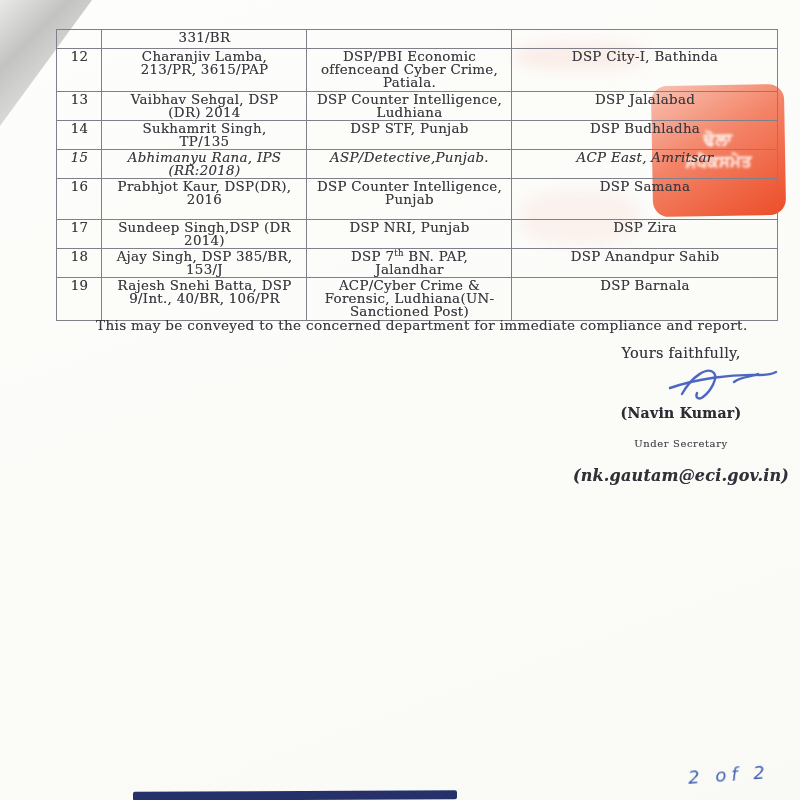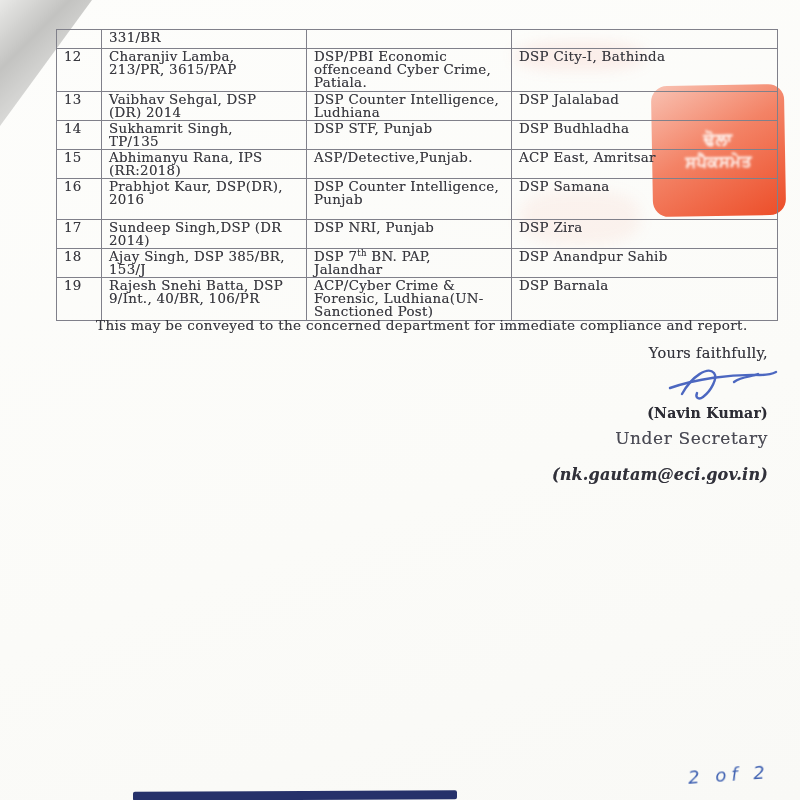--- a/index.html
+++ b/index.html
@@ -37,62 +37,62 @@
     font-family: "DejaVu Sans", sans-serif; font-weight: bold;
     color: rgba(255,246,241,0.95); filter: blur(1.1px);
     text-align: center; line-height: 1.1; text-shadow: 0 0 2px rgba(255,230,220,0.6);
   }
   .stamp-line1 { font-size: 17px; letter-spacing: 1px; }
   .stamp-line2 { font-size: 16px; letter-spacing: 0.5px; }
 
   
   table.postings {
     position: absolute; left: 56px; top: 29px; width: 721px;
-    border-collapse: collapse; table-layout: fixed; z-index: 2;
+    border-collapse: collapse; table-layout: fixed; z-index: 2; text-align: center;
   }
   table.postings td {
     border: 1px solid #80808a;
     vertical-align: top;
     padding: 1px 6px 1px 7px;
     font-size: 13.4px; line-height: 13px; letter-spacing: 0.3px;
     color: #39393f;
     text-shadow: 0 0 0.6px rgba(60,60,72,0.55);
     overflow: hidden;
   }
   table.postings col.c-sn   { width: 45px; }
   table.postings col.c-name { width: 205px; }
   table.postings col.c-cur  { width: 205px; }
   table.postings col.c-new  { width: 266px; }
   table.postings tr:nth-child(1) { height: 19px; }
   table.postings tr:nth-child(2) { height: 43px; padding-left: 32px; }
   table.postings tr:nth-child(3) { height: 27px; }
   table.postings tr:nth-child(4) { height: 27px; padding-left: 8px; }
-  table.postings tr:nth-child(5) { height: 27px; }
+  table.postings tr:nth-child(5) { height: 27px; font-style: italic; }
   table.postings tr:nth-child(6) { height: 41px; padding-left: 47px; }
   table.postings tr:nth-child(7) { height: 28px; }
   table.postings tr:nth-child(8) { height: 27px; }
   table.postings tr:nth-child(9) { height: 43px; }
   table.postings sup { font-size: 8.5px; line-height: 0; }
 
   
   .closing {
     position: absolute; left: 96px; top: 317px; z-index: 2;
     font-size: 13.6px; letter-spacing: 0.32px; white-space: nowrap;
     color: #38383f; text-shadow: 0 0 0.6px rgba(60,60,72,0.5);
   }
 
   
   .sig-block {
-    position: absolute; right: 32px; top: 345px; width: 230px;
-    text-align: right; z-index: 2; color: #34343c;
+    position: absolute; right: 4px; top: 345px; width: 230px;
+    text-align: center; z-index: 2; color: #34343c;
     text-shadow: 0 0 0.6px rgba(60,60,72,0.5);
   }
   .sig-valediction { font-size: 14.5px; letter-spacing: 0.3px; margin-bottom: 44px; }
   .sig-name  { font-size: 14px; font-weight: bold; letter-spacing: 0.3px; color: #2c2c34; }
-  .sig-title { font-size: 17px; letter-spacing: 0.6px; color: #4a4a54; margin-top: 7px; }
+  .sig-title { font-size: 10px; letter-spacing: 0.6px; color: #4a4a54; margin-top: 17px; }
   .sig-email { font-size: 16px; font-weight: bold; font-style: italic; letter-spacing: 0.2px; color: #31313a; margin-top: 17px; }
   .sig-svg { position: absolute; left: 668px; top: 364px; z-index: 3; }
 
   
   .page-note {
     position: absolute; left: 688px; top: 764px; z-index: 2;
     font-family: "DejaVu Sans", sans-serif; font-style: italic;
     font-size: 18px; letter-spacing: 5px; color: #4062b2;
     transform: rotate(-4deg); filter: blur(0.3px);
   }

